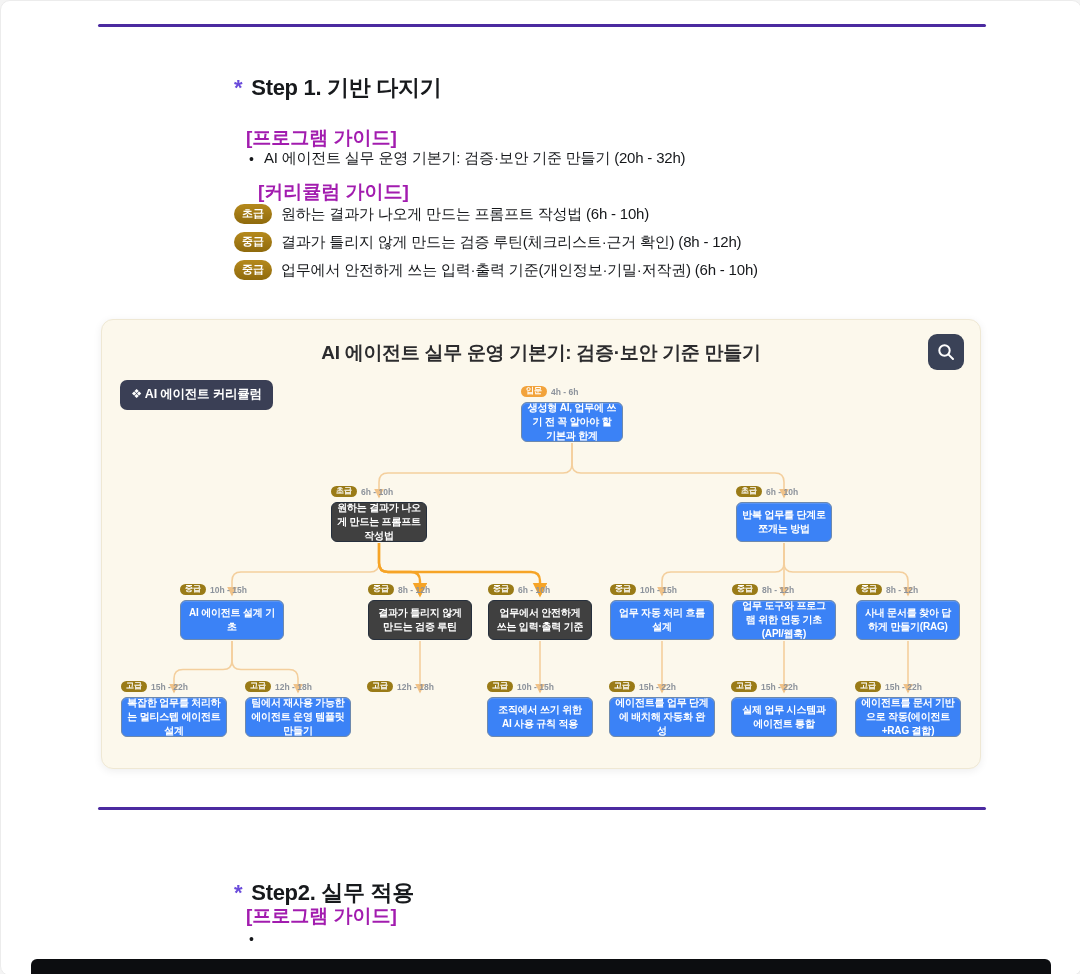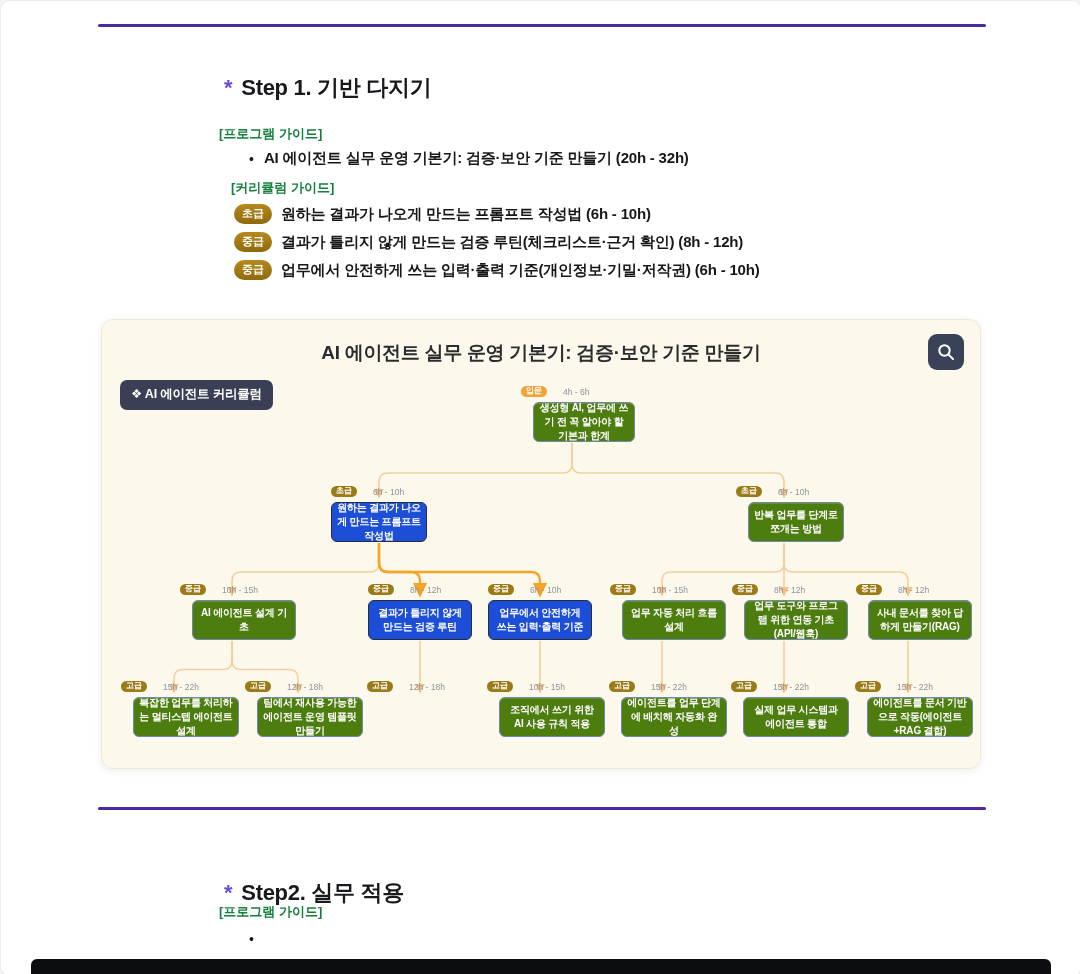--- a/index.html
+++ b/index.html
@@ -5,28 +5,28 @@
   html,body { margin:0; padding:0; background:#f4f4f4; }
   .page {
     position:relative; width:1080px; height:974px; margin:0 auto;
     background:#ffffff; border:1px solid #ececec; border-radius:10px;
     overflow:hidden; font-family:"Liberation Sans","DejaVu Sans",sans-serif;
   }
   .hr-purple { position:absolute; left:97px; width:888px; height:3px; background:#4b2aa0; border-radius:2px; }
   #hr-top { top:23px; }
   #hr-mid { top:806px; }
 
-  .step-heading { position:absolute; left:223px; font-size:22px; font-weight:800; color:#17191c; letter-spacing:-0.3px; }
+  .step-heading { position:absolute; left:233px; font-size:22px; font-weight:800; color:#17191c; letter-spacing:-0.3px; }
   .ast { color:#6a4bdb; margin-right:9px; font-weight:800; }
-  .guide-label { position:absolute; left:218px; color:#15803d; font-weight:700; font-size:13px; }
+  .guide-label { position:absolute; left:245px; color:#a21caf; font-weight:700; font-size:19px; }
 
   .bullet-list { position:absolute; left:248px; }
   .bullet-row { display:flex; align-items:center; gap:10px; height:27px; }
   .dot { color:#15171a; font-size:14px; }
-  .btext { font-weight:700; font-size:15px; color:#15171a; letter-spacing:-0.2px; }
+  .btext { font-weight:400; font-size:15px; color:#15171a; letter-spacing:-0.2px; }
 
   .cur-list { position:absolute; left:233px; }
   .cur-row { display:flex; align-items:center; gap:9px; height:28px; }
   .level-badge {
     background:linear-gradient(180deg,#b5891c,#8f6a0d); color:#fff; font-size:11px; font-weight:700;
     padding:2px 8px 3px; border-radius:999px; white-space:nowrap;
   }
 
   .card {
     position:absolute; left:100px; top:318px; width:880px; height:450px;
@@ -43,30 +43,30 @@
     font-size:12.5px; font-weight:700; padding:6px 11px 7px; border-radius:7px; letter-spacing:-0.2px;
   }
 
   .diagram { position:absolute; left:0; top:0; width:880px; height:450px; }
   .edges { position:absolute; left:0; top:0; pointer-events:none; }
   .edge { fill:none; }
   .edge.light { stroke:#f4cf9d; stroke-width:1.6; }
   .edge.strong { stroke:#f6a426; stroke-width:2.4; }
 
   .nwrap { position:absolute; }
-  .nbadge { display:flex; align-items:center; gap:16px; height:13px; margin-bottom:4px; font-size:8.5px; }
+  .nbadge { display:flex; align-items:center; gap:4px; height:13px; margin-bottom:4px; font-size:8.5px; }
   .pill { color:#fff; font-weight:700; font-size:8px; padding:1px 5px 2px; border-radius:999px; line-height:1; }
-  .hrs { color:#8d939c; font-weight:400; }
+  .hrs { color:#8d939c; font-weight:700; }
   .node {
     width:100%; height:40px; border-radius:6px; color:#fff; font-size:10px; font-weight:700; line-height:1.4;
     display:flex; align-items:center; justify-content:center; text-align:center;
     padding:3px 5px; box-sizing:border-box; cursor:pointer; letter-spacing:-0.2px;
   }
-  .node.blue { background:#4d7c0f; border:1px solid #6d89ad; box-shadow:inset 0 1px 0 rgba(255,255,255,.15);margin-left:12px; }
-  .node.dark { background:#1d4ed8; border:1px solid #262f3c; }
+  .node.blue { background:#3b82f6; border:1px solid #6d89ad; box-shadow:inset 0 1px 0 rgba(255,255,255,.15); }
+  .node.dark { background:#404040; border:1px solid #262f3c; }
 
   .footer-bar { position:absolute; left:30px; right:30px; bottom:0; height:16px; background:#0c0d10; border-radius:6px 6px 0 0; }
 </style>
 </head>
 <body>
 
 <div class="page">
   <div class="hr-purple" id="hr-top"></div>
 
   <div class="step-heading" style="top:72px;">

